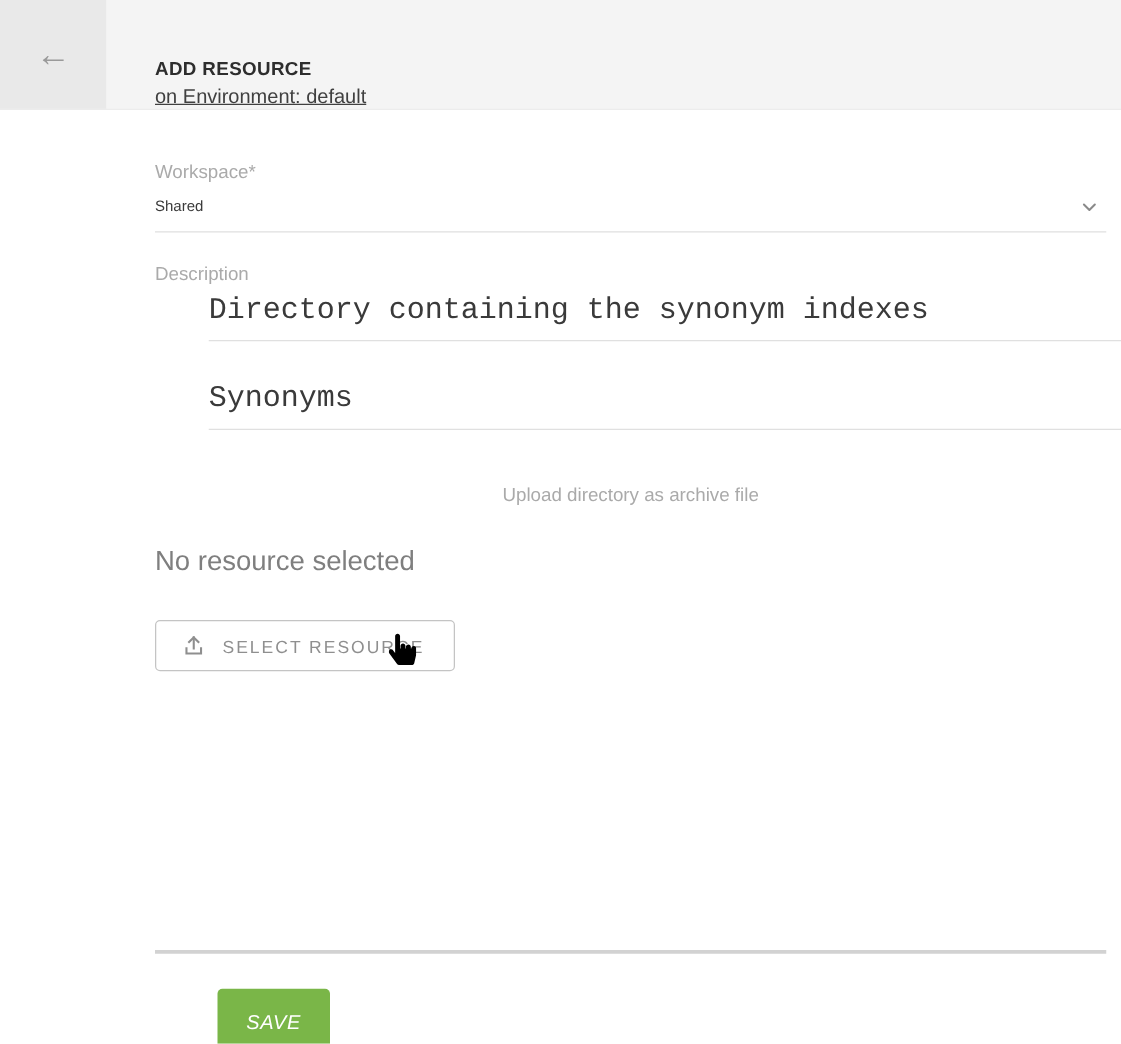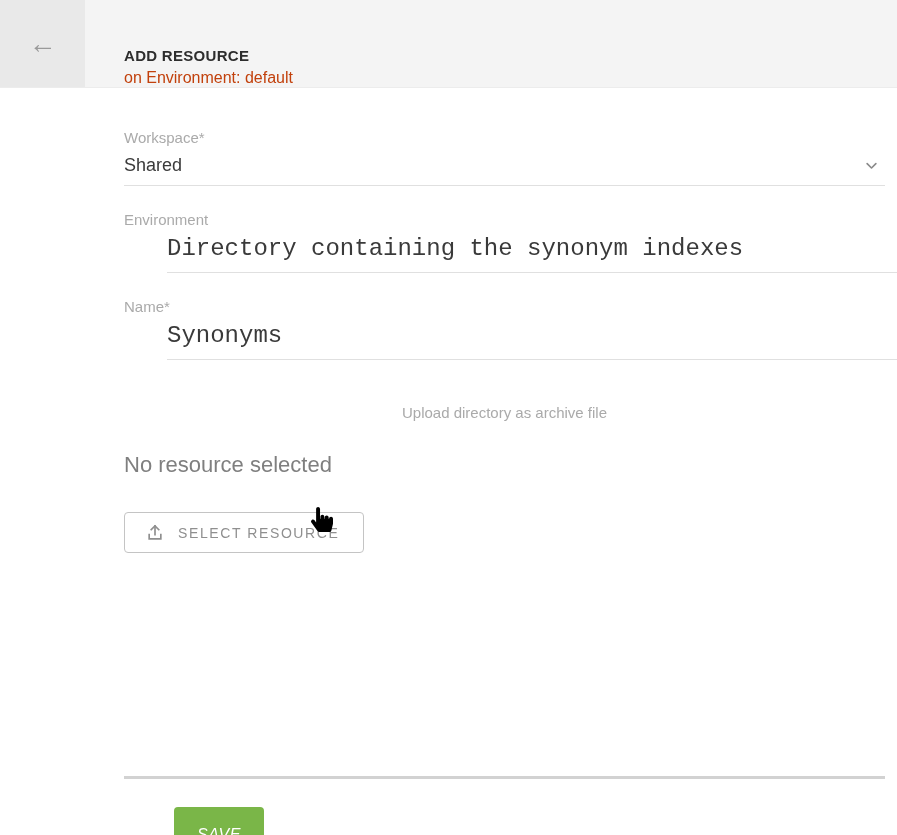--- a/index.html
+++ b/index.html
@@ -50,21 +50,22 @@
   }
   .title {
     font-size: 15px;
     font-weight: bold;
     letter-spacing: 0.3px;
     color: #2d2d2d;
     margin-bottom: 5px;
   }
   .subtitle {
     font-size: 16px;
-    color: #c2410c;
+    color: #404040;
+    text-decoration: underline;
   }
 
   
   .content {
     padding: 0 12px 0 124px;
   }
   .field { margin-top: 26px; }
   .field.first { margin-top: 42px; }
   .field-label {
     font-size: 15px;
@@ -74,21 +75,21 @@
   .select-row {
     margin-top: 7px;
     display: flex;
     align-items: center;
     justify-content: space-between;
     border-bottom: 1px solid #e0e0e0;
     padding-bottom: 7px;
     cursor: pointer;
   }
   .select-value {
-    font-size: 18px;
+    font-size: 12px;
     line-height: 25px;
     color: #3a3a3a;
   }
   .chevron { flex: 0 0 auto; margin-right: 6px; }
   .text-input {
     display: block;
     width: 100%;
     border: none;
     border-bottom: 1px solid #e0e0e0;
     background: transparent;
@@ -180,26 +181,25 @@
       <div class="field-label">Workspace*</div>
       <div class="select-row">
         <span class="select-value">Shared</span>
         <svg class="chevron" width="15" height="15" viewBox="0 0 24 24" fill="none" stroke="#8a8a8a" stroke-width="2.6" stroke-linecap="round" stroke-linejoin="round">
           <polyline points="5,9 12,16 19,9"></polyline>
         </svg>
       </div>
     </div>
 
     <div class="field">
-      <div class="field-label">Environment</div>
+      <div class="field-label">Description</div>
       <input class="text-input" type="text" value="Directory containing the synonym indexes" style="">
     </div>
 
     <div class="field">
-      <div class="field-label">Name*</div>
       <input class="text-input" type="text" value="Synonyms" style="">
     </div>
 
     <div class="upload-label">Upload directory as archive file</div>
 
     <div class="no-resource">No resource selected</div>
 
     <button class="select-resource-btn">
       <svg width="20" height="20" viewBox="0 0 24 24" fill="none" stroke="#8f8f8f" stroke-width="2" stroke-linecap="square">
         <line x1="12" y1="14" x2="12" y2="3.5"></line>

